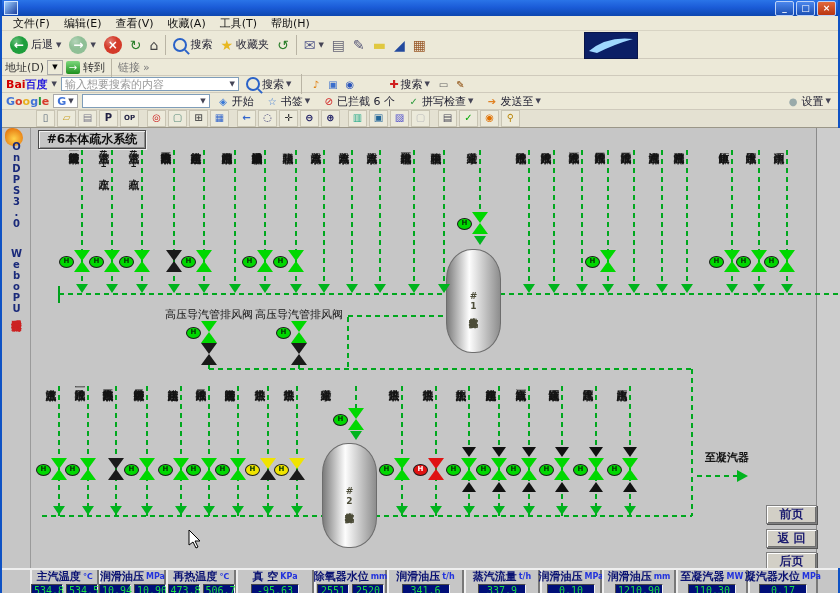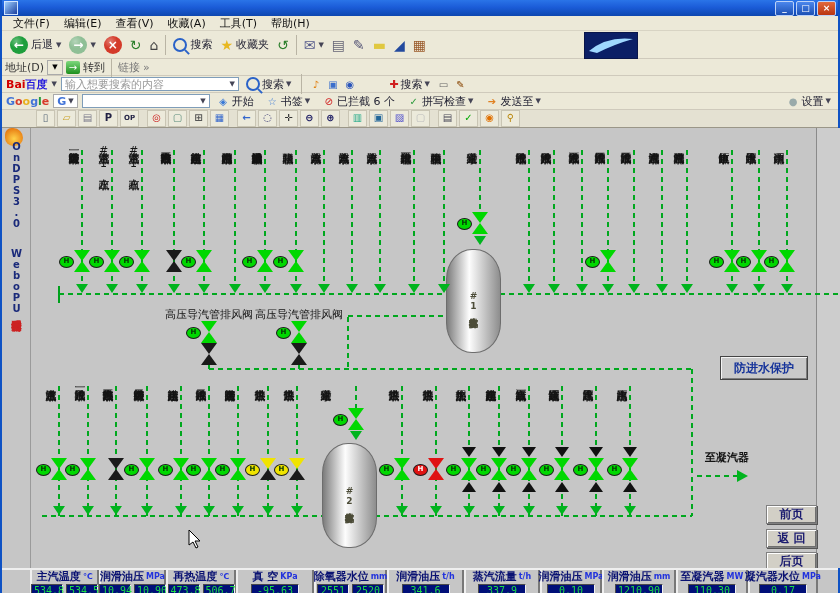--- a/index.html
+++ b/index.html
@@ -256,20 +256,21 @@
       <div class="abtn" style="color: rgb(34, 102, 153); font-size: 10px;">▣</div>
       <div class="abtn" style="color: rgb(85, 85, 204); font-size: 10px;">▨</div>
       <div class="abtn" style="color: rgb(187, 187, 187); font-size: 10px; margin-right: 6px;">▢</div>
       <div class="abtn" style="color: rgb(68, 68, 85); font-size: 10px;">▤</div>
       <div class="abtn" style="color: rgb(0, 170, 0); font-size: 10px;">✓</div>
       <div class="abtn" style="color: rgb(224, 112, 0); font-size: 10px;">◉</div>
       <div class="abtn" style="color: rgb(184, 134, 11); font-size: 10px;">⚲</div>
     </div>
 
   <div id="main">
+    <div class="ttlbox">#6本体疏水系统</div>
   <div class="vlabel" style="left: 65px; top: 16px;">一级旁路阀前管道疏水</div>
       <div class="vline" style="left: 79px; top: 22px; height: 144px;"></div>
       <div class="td" style="left: 72px; top: 122px; border-left: 8px solid transparent; border-right: 8px solid transparent; border-top: 11px solid rgb(0, 216, 0);"></div>
       <div class="tu" style="left: 72px; top: 133px; border-left: 8px solid transparent; border-right: 8px solid transparent; border-bottom: 11px solid rgb(0, 216, 0);"></div>
       <div class="hw" style="left: 57px; top: 128px; background: rgb(0, 216, 0); color: rgb(5, 51, 5);">H</div>
       <div class="td" style="left: 74px; top: 156px; border-left: 6px solid transparent; border-right: 6px solid transparent; border-top: 9px solid rgb(0, 180, 30);"></div>
       <div class="vlabel" style="left: 95px; top: 16px;">主蒸汽管道#1疏水左</div>
       <div class="vline" style="left: 109px; top: 22px; height: 144px;"></div>
       <div class="td" style="left: 102px; top: 122px; border-left: 8px solid transparent; border-right: 8px solid transparent; border-top: 11px solid rgb(0, 216, 0);"></div>
       <div class="tu" style="left: 102px; top: 133px; border-left: 8px solid transparent; border-right: 8px solid transparent; border-bottom: 11px solid rgb(0, 216, 0);"></div>
@@ -512,21 +513,20 @@
       <div class="hlineD" style="left: 40px; top: 387px; width: 650px;"></div>
       <div class="hlineD" style="left: 695px; top: 347px; width: 40px;"></div>
       <div class="tu" style="left: 735px; top: 342px; border-top: 6px solid transparent; border-bottom: 6px solid transparent; border-left: 11px solid rgb(0, 180, 30); height: 0px;"></div>
       <div class="hlabel" style="left: 690px; top: 322px; width: 70px; font-weight: bold;">至凝汽器</div>
       <div class="tank" style="left: 444px; top: 121px; width: 53px; height: 102px;">
         <div class="vlabel">#1本体疏水扩容器</div>
       </div>
       <div class="tank" style="left: 320px; top: 315px; width: 53px; height: 103px;">
         <div class="vlabel">#2本体疏水扩容器</div>
       </div>
-      <div class="panelbtn" style="left: 718px; top: 228px; width: 86px; height: 22px; line-height: 22px;">防进水保护</div>
       <div class="navbtn" style="top: 377px;">前页</div>
       <div class="navbtn" style="top: 401px;">返 回</div>
       <div class="navbtn" style="top: 424px;">后页</div>
       <div id="sidebar-strip" style="position: absolute; left: 0px; top: 0px; width: 28px; height: 440px;">
         <div style="position: absolute; left: 3px; top: 0px; width: 18px; height: 18px; background: radial-gradient(circle at 50% 60%, rgb(255, 210, 74), rgb(224, 96, 0)); border-radius: 40% 60% 50% 50%;"></div>
         <div class="vlabel" style="left: 8px; top: 13px; color: rgb(26, 42, 122);">OnDPS3.0</div>
         <div class="vlabel" style="left: 8px; top: 120px; color: rgb(26, 42, 122);">WeboPU</div>
         <div class="vlabel" style="left: 8px; top: 185px; color: rgb(204, 34, 34);">新华控制工程有限公司</div>
       </div>
       <div style="position: absolute; left: 28px; top: 0px; width: 1px; height: 440px; background: rgb(154, 154, 154);"></div>

